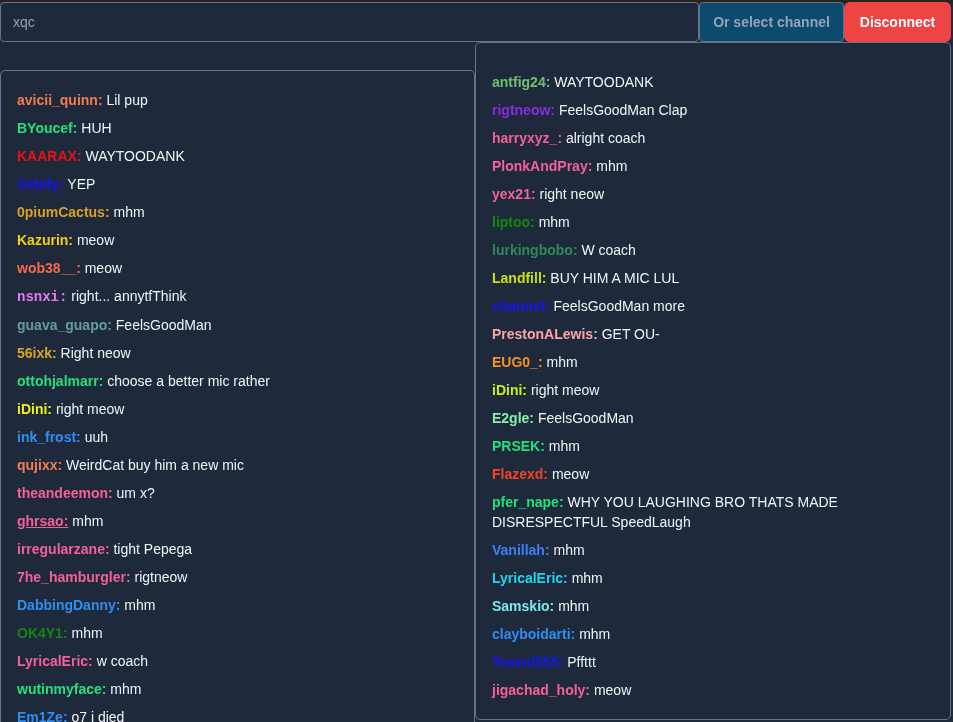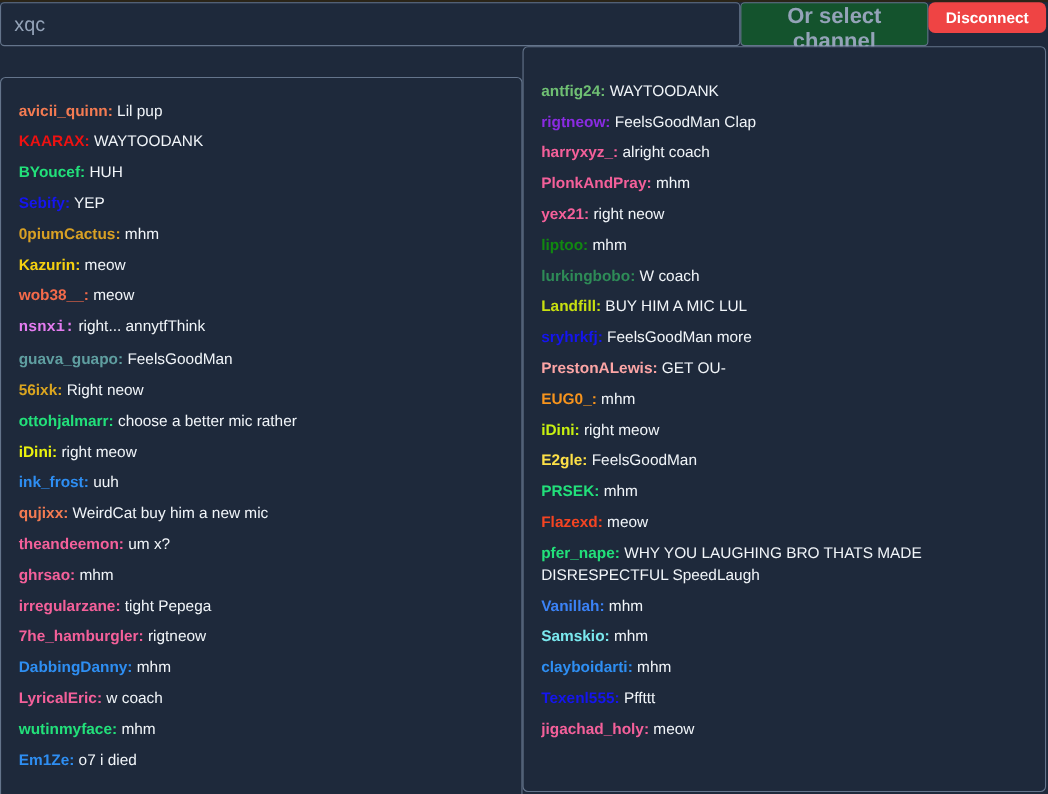--- a/index.html
+++ b/index.html
@@ -7,29 +7,29 @@
     width:953px; height:722px; overflow:hidden;
     background:#2a2418;
     font-family:"Liberation Sans", "DejaVu Sans", sans-serif;
     position:relative;
   }
   .app { position:absolute; left:0; top:2px; width:953px; height:720px; background:#1e293b; }
   .topbar { position:absolute; left:0; top:0; width:951px; height:40px; display:flex; }
   .channel-input {
     box-sizing:border-box; flex:1; height:40px; background:#1e293b;
     border:1px solid #64748b; border-radius:4px; color:#94a3b8;
-    font-size:18px; padding:0 12px; font-family:"Liberation Sans", sans-serif; outline:none;
+    font-size:14px; padding:0 12px; font-family:"Liberation Sans", sans-serif; outline:none;
   }
   .select-btn {
-    box-sizing:border-box; height:40px; width:171px; background:#14532d;
+    box-sizing:border-box; height:40px; width:145px; background:#0c4a6e;
     border:1px solid #64748b; border-radius:4px; color:#94a3b8; font-weight:bold;
-    font-size:20px; font-family:"Liberation Sans", sans-serif; cursor:pointer;
+    font-size:14px; font-family:"Liberation Sans", sans-serif; cursor:pointer;
   }
   .disconnect-btn {
-    box-sizing:border-box; height:28px; width:107px; background:#ef4444;
+    box-sizing:border-box; height:40px; width:107px; background:#ef4444;
     border:none; border-radius:6px; color:#ffffff; font-weight:bold;
     font-size:14px; font-family:"Liberation Sans", sans-serif; cursor:pointer;
   }
   .panels { position:absolute; left:0; top:40px; width:951px; height:678px; display:flex; }
   .panel {
     box-sizing:border-box; height:678px; border:1px solid #64748b; border-radius:5px;
     background:#1e293b; overflow:hidden; position:relative;
   }
   .panel.left { width:475px;margin-top:28px; }
   .panel.right { width:476px; }
@@ -46,62 +46,64 @@
   <div class="topbar">
     <input class="channel-input" type="text" value="xqc" style="">
     <button class="select-btn">Or select channel</button>
     <button class="disconnect-btn">Disconnect</button>
   </div>
   <div class="panels">
     <div class="panel left">
       <div class="msgs" id="left-msgs">
           <div class="msg">&nbsp;</div>
           <div class="msg"><span class="user" style="color: rgb(244, 123, 82);">avicii_quinn:</span> <span>Lil pup</span></div>
+          <div class="msg"><span class="user" style="color: rgb(34, 224, 122);">BYoucef:</span> <span>HUH</span></div>
           <div class="msg"><span class="user" style="color: rgb(238, 17, 17);">KAARAX:</span> <span>WAYTOODANK</span></div>
-          <div class="msg"><span class="user" style="color: rgb(34, 224, 122);">BYoucef:</span> <span>HUH</span></div>
           <div class="msg"><span class="user" style="color: rgb(21, 21, 238);">Sebify:</span> <span>YEP</span></div>
           <div class="msg"><span class="user" style="color: rgb(216, 160, 36);">0piumCactus:</span> <span>mhm</span></div>
           <div class="msg"><span class="user" style="color: rgb(245, 208, 16);">Kazurin:</span> <span>meow</span></div>
           <div class="msg"><span class="user" style="color: rgb(244, 106, 74);">wob38__:</span> <span>meow</span></div>
           <div class="msg"><span class="user" style="color: rgb(228, 124, 240); font-family: Liberation Mono, monospace;">nsnxi:</span> <span>right... annytfThink</span></div>
           <div class="msg"><span class="user" style="color: rgb(95, 158, 160);">guava_guapo:</span> <span>FeelsGoodMan</span></div>
           <div class="msg"><span class="user" style="color: rgb(218, 165, 32);">56ixk:</span> <span>Right neow</span></div>
           <div class="msg"><span class="user" style="color: rgb(34, 224, 122);">ottohjalmarr:</span> <span>choose a better mic rather</span></div>
           <div class="msg"><span class="user" style="color: rgb(234, 242, 14);">iDini:</span> <span>right meow</span></div>
           <div class="msg"><span class="user" style="color: rgb(46, 142, 242);">ink_frost:</span> <span>uuh</span></div>
           <div class="msg"><span class="user" style="color: rgb(244, 123, 82);">qujixx:</span> <span>WeirdCat buy him a new mic</span></div>
           <div class="msg"><span class="user" style="color: rgb(244, 96, 154);">theandeemon:</span> <span>um x?</span></div>
-          <div class="msg"><span class="user" style="color: rgb(244, 96, 154);">ghrsao:</span> <span>mhm</span></div>
+          <div class="msg"><span class="user" style="color: rgb(244, 96, 154); text-decoration: underline;">ghrsao:</span> <span>mhm</span></div>
           <div class="msg"><span class="user" style="color: rgb(244, 96, 154);">irregularzane:</span> <span>tight Pepega</span></div>
           <div class="msg"><span class="user" style="color: rgb(244, 96, 154); text-align: right;">7he_hamburgler:</span> <span>rigtneow</span></div>
           <div class="msg"><span class="user" style="color: rgb(46, 142, 242);">DabbingDanny:</span> <span>mhm</span></div>
+          <div class="msg"><span class="user" style="color: rgb(17, 136, 17);">OK4Y1:</span> <span>mhm</span></div>
           <div class="msg"><span class="user" style="color: rgb(244, 96, 154);">LyricalEric:</span> <span>w coach</span></div>
           <div class="msg"><span class="user" style="color: rgb(34, 224, 122);">wutinmyface:</span> <span>mhm</span></div>
           <div class="msg"><span class="user" style="color: rgb(46, 142, 242);">Em1Ze:</span> <span>o7 i died</span></div>
         </div>
     </div>
     <div class="panel right">
       <div class="msgs" id="right-msgs">
           <div class="msg"><span class="user" style="color: rgb(111, 191, 115); margin-top: 12px;">antfig24:</span> <span>WAYTOODANK</span></div>
           <div class="msg"><span class="user" style="color: rgb(138, 43, 226);">rigtneow:</span> <span>FeelsGoodMan Clap</span></div>
           <div class="msg"><span class="user" style="color: rgb(244, 96, 154);">harryxyz_:</span> <span>alright coach</span></div>
           <div class="msg"><span class="user" style="color: rgb(244, 96, 154);">PlonkAndPray:</span> <span>mhm</span></div>
           <div class="msg"><span class="user" style="color: rgb(244, 96, 154);">yex21:</span> <span>right neow</span></div>
           <div class="msg"><span class="user" style="color: rgb(17, 136, 17);">liptoo:</span> <span>mhm</span></div>
           <div class="msg"><span class="user" style="color: rgb(46, 139, 87);">lurkingbobo:</span> <span>W coach</span></div>
           <div class="msg"><span class="user" style="color: rgb(200, 224, 16);">Landfill:</span> <span>BUY HIM A MIC LUL</span></div>
-          <div class="msg"><span class="user" style="color: rgb(21, 21, 238);">sryhrkfj:</span> <span>FeelsGoodMan more</span></div>
+          <div class="msg"><span class="user" style="color: rgb(21, 21, 238);">channel:</span> <span>FeelsGoodMan more</span></div>
           <div class="msg"><span class="user" style="color: #fca5a5;">PrestonALewis:</span> <span>GET OU-</span></div>
           <div class="msg"><span class="user" style="color: rgb(247, 148, 29);">EUG0_:</span> <span>mhm</span></div>
           <div class="msg"><span class="user" style="color: rgb(200, 240, 16);">iDini:</span> <span>right meow</span></div>
-          <div class="msg"><span class="user" style="color: #fde047;">E2gle:</span> <span>FeelsGoodMan</span></div>
+          <div class="msg"><span class="user" style="color: #86efac;">E2gle:</span> <span>FeelsGoodMan</span></div>
           <div class="msg"><span class="user" style="color: rgb(34, 224, 122);">PRSEK:</span> <span>mhm</span></div>
           <div class="msg"><span class="user" style="color: rgb(244, 68, 34);">Flazexd:</span> <span>meow</span></div>
           <div class="msg"><span class="user" style="color: rgb(34, 224, 122);">pfer_nape:</span> <span>WHY YOU LAUGHING BRO THATS MADE DISRESPECTFUL SpeedLaugh</span></div>
           <div class="msg"><span class="user" style="color: #3b82f6;">Vanillah:</span> <span>mhm</span></div>
+          <div class="msg"><span class="user" style="color: rgb(34, 211, 238);">LyricalEric:</span> <span>mhm</span></div>
           <div class="msg"><span class="user" style="color: rgb(122, 232, 238);">Samskio:</span> <span>mhm</span></div>
           <div class="msg"><span class="user" style="color: rgb(46, 142, 242);">clayboidarti:</span> <span>mhm</span></div>
           <div class="msg"><span class="user" style="color: rgb(21, 21, 238);">Texenl555:</span> <span>Pffttt</span></div>
           <div class="msg"><span class="user" style="color: rgb(244, 96, 154);">jigachad_holy:</span> <span>meow</span></div>
         </div>
     </div>
   </div>
 </div>
 
 </body></html>

